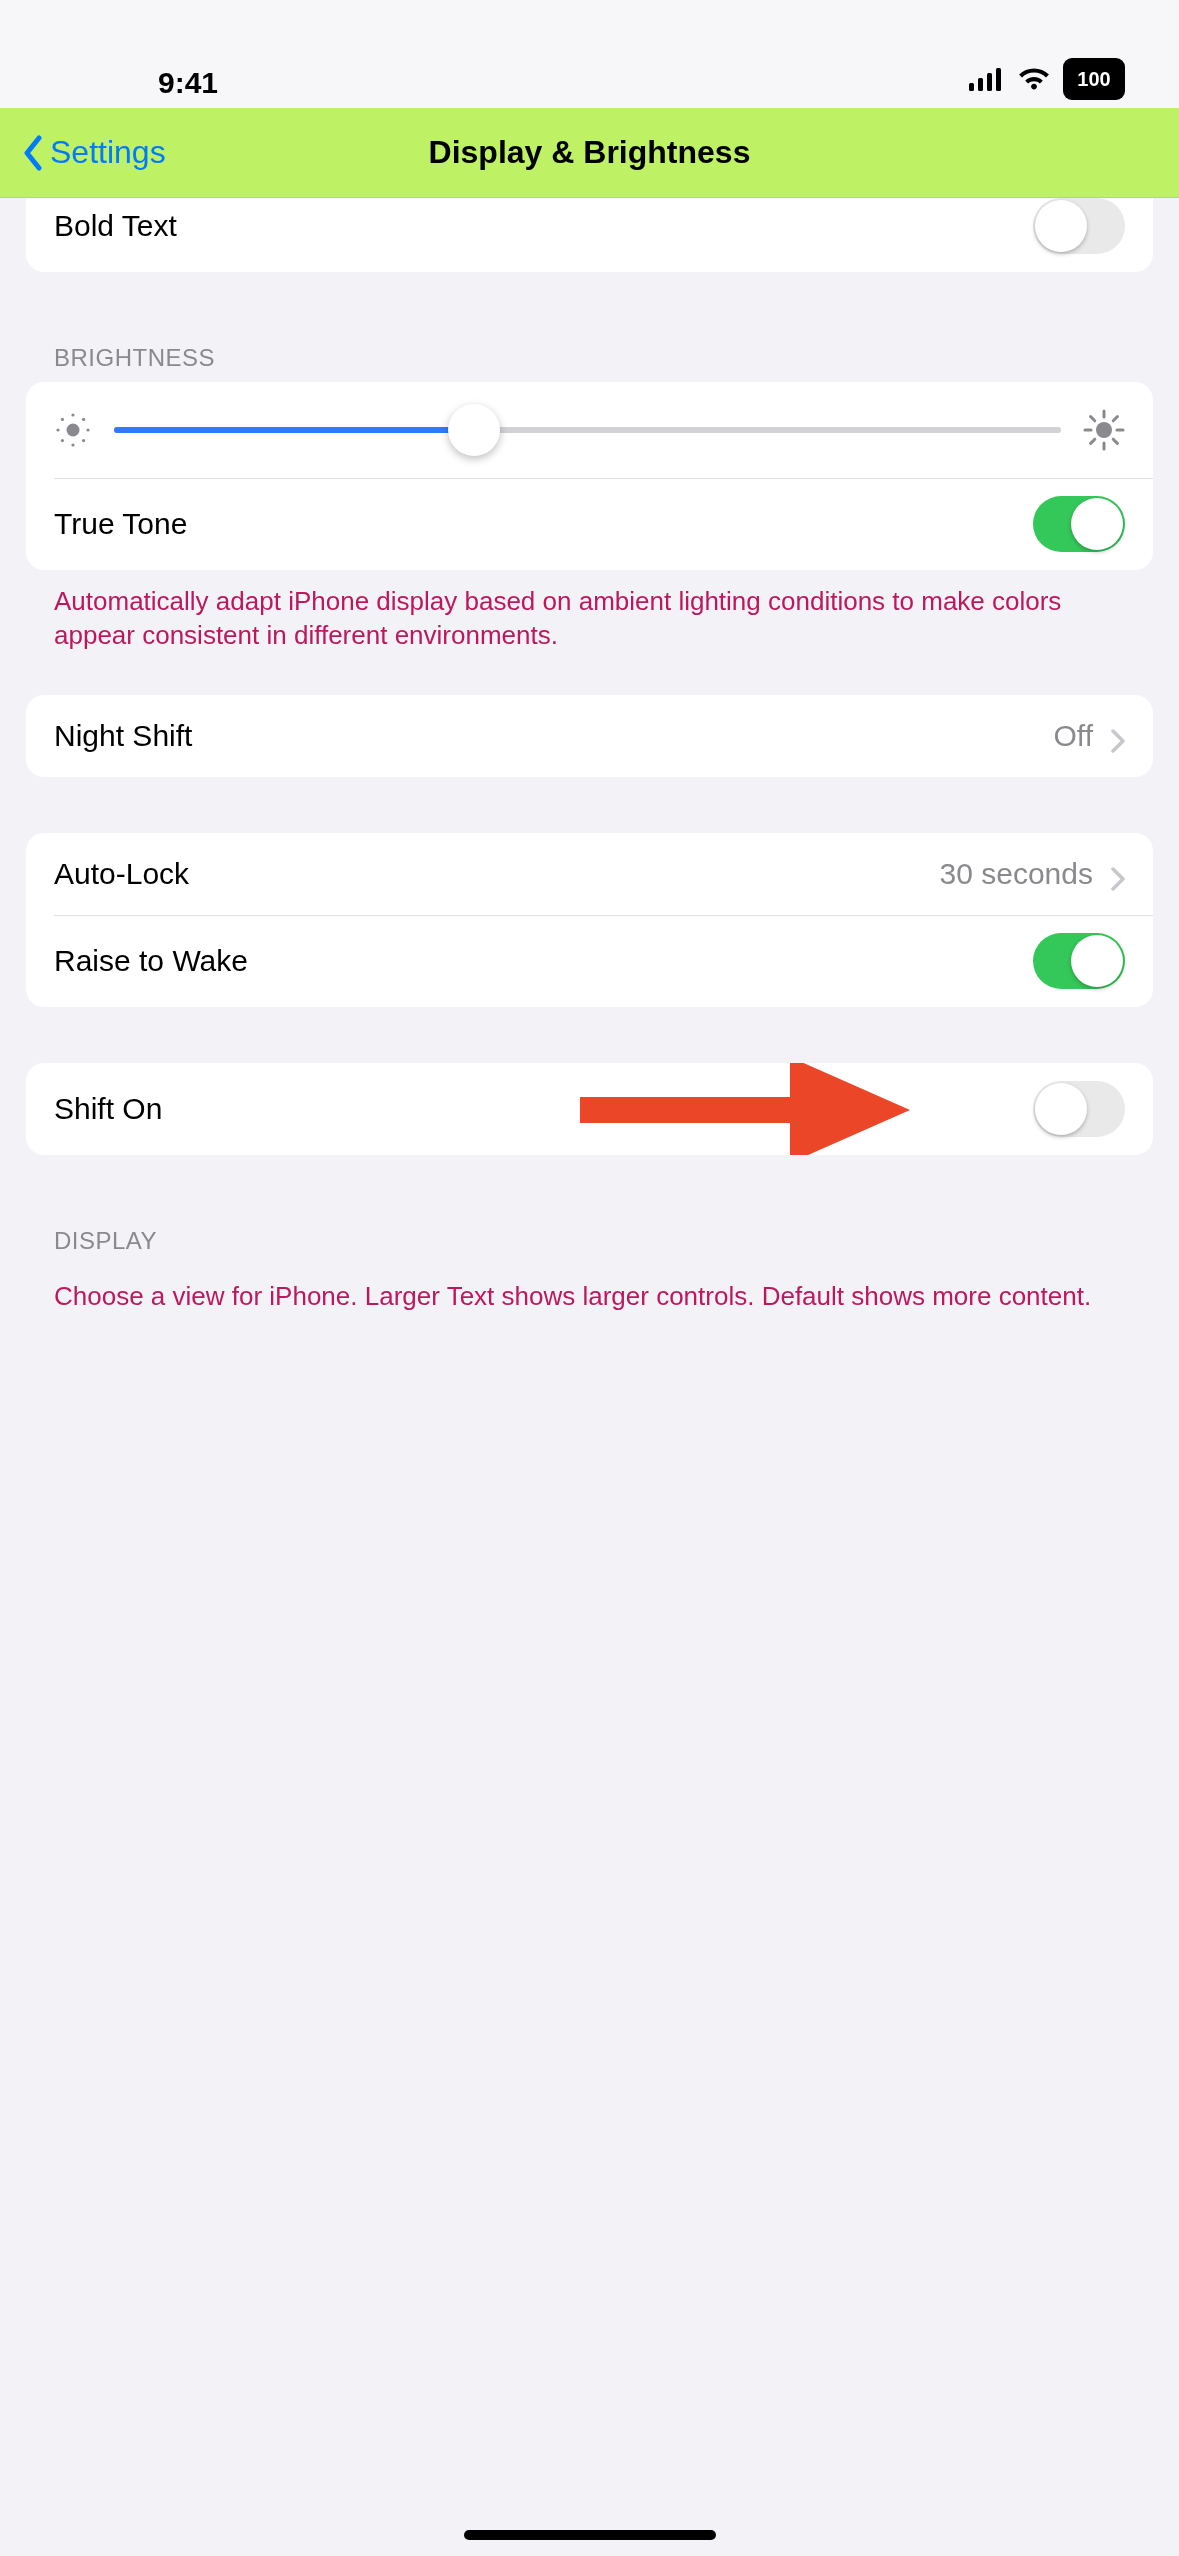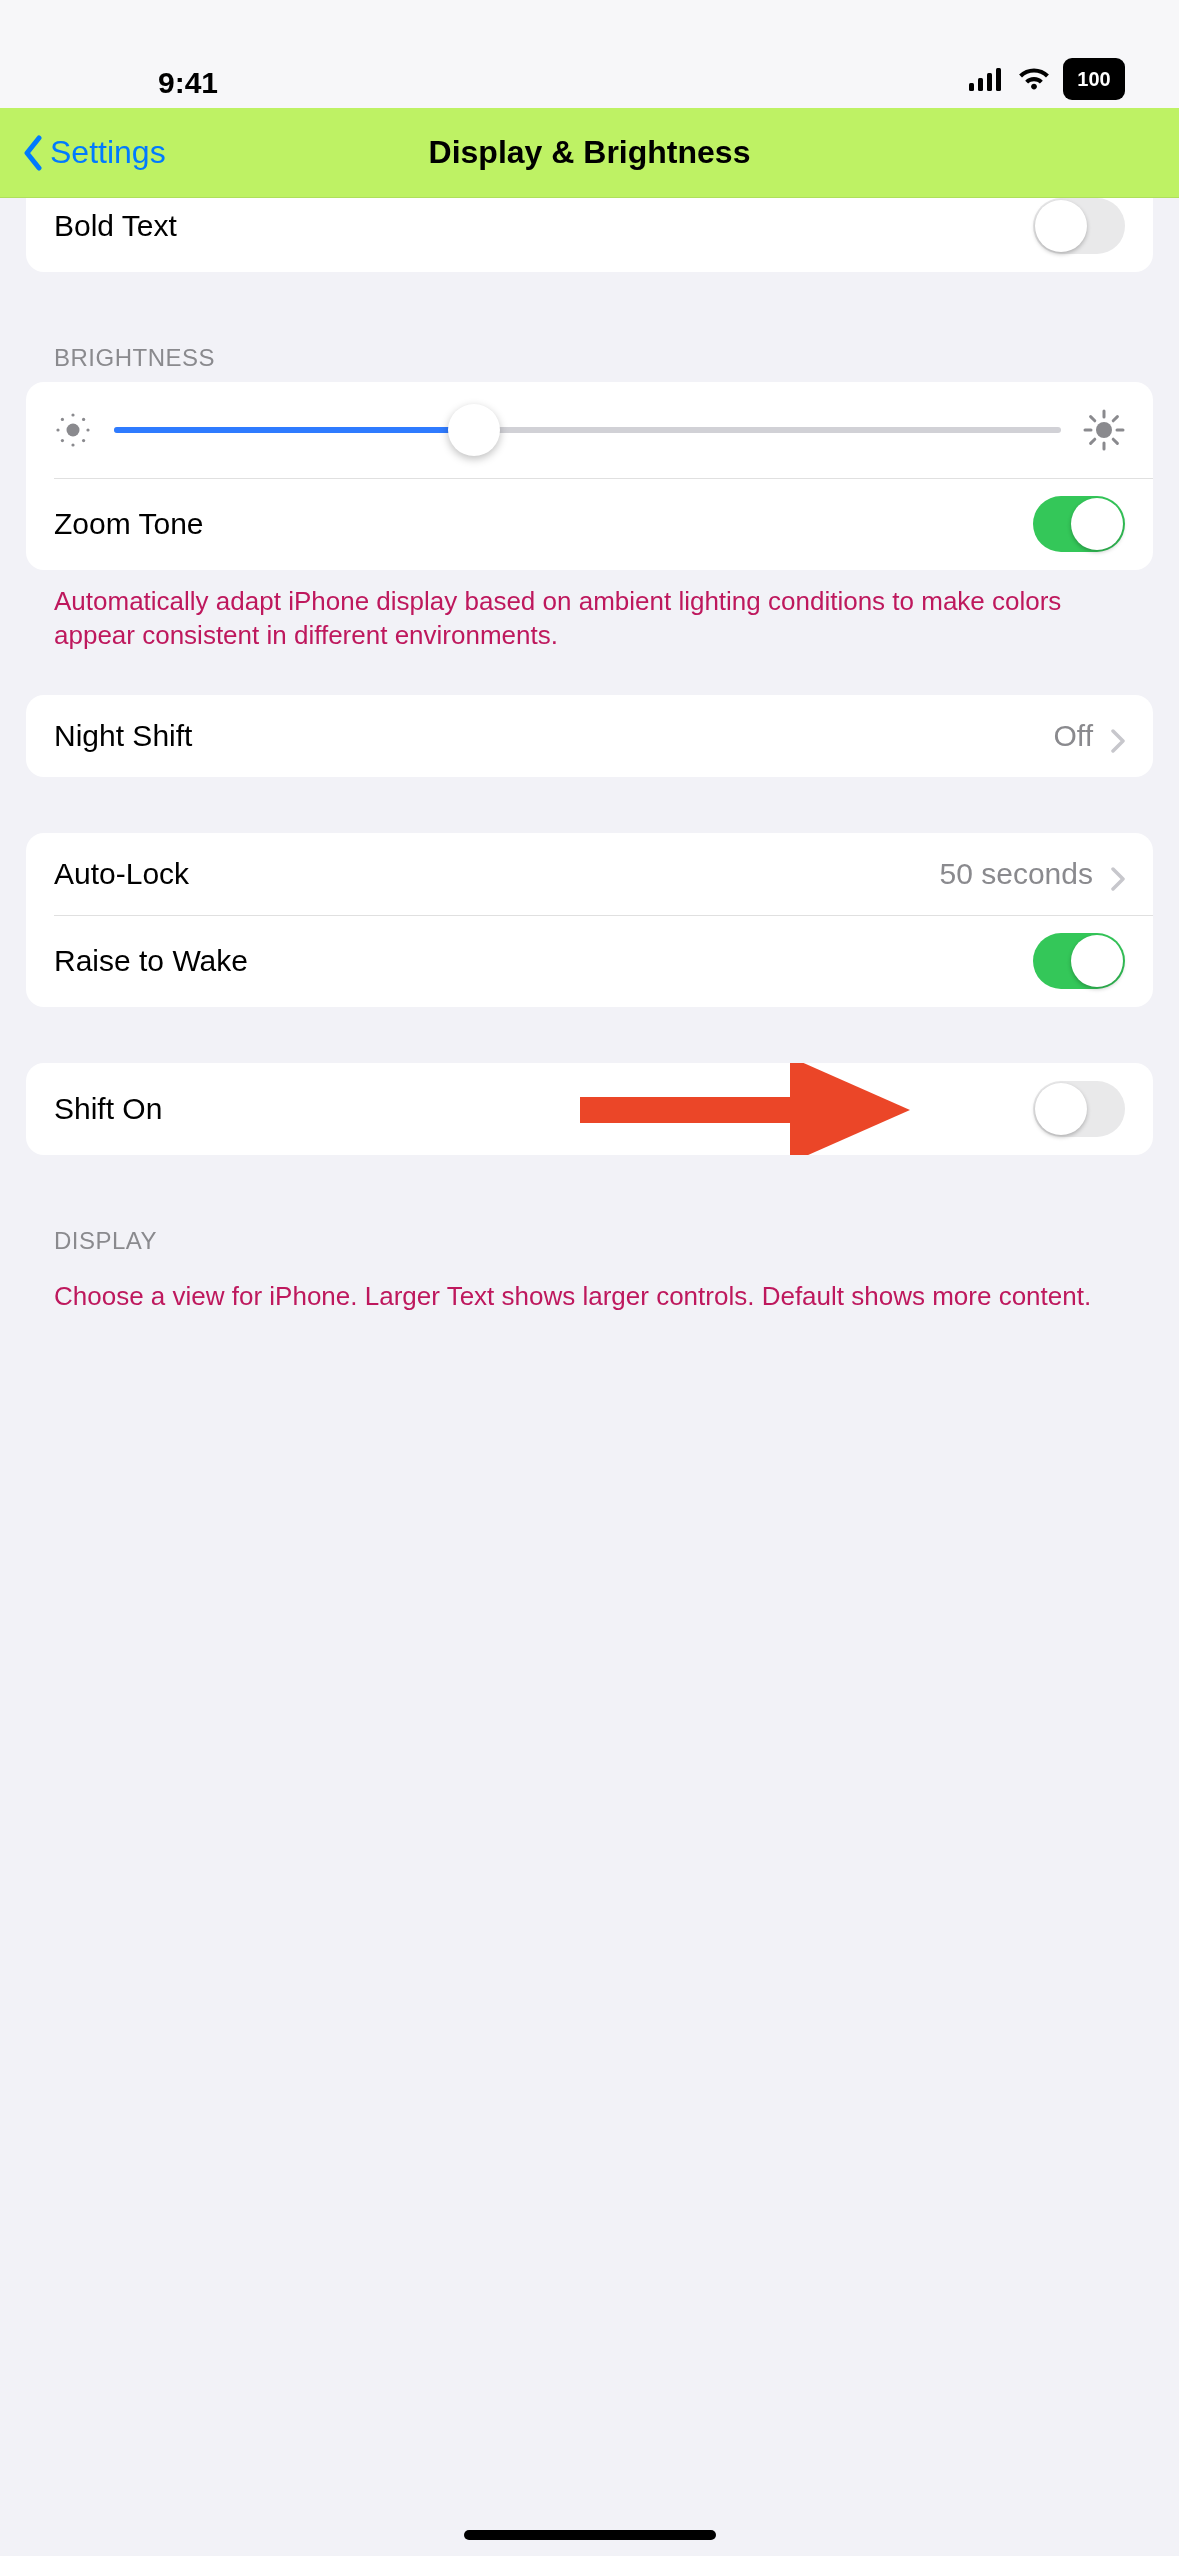--- a/index.html
+++ b/index.html
@@ -294,21 +294,21 @@
           <line x1="2" y1="21" x2="8" y2="21"></line>
             <line x1="34" y1="21" x2="40" y2="21"></line>
           <line x1="7.6" y1="7.6" x2="11.8" y2="11.8"></line>
             <line x1="30.2" y1="30.2" x2="34.4" y2="34.4"></line>
           <line x1="34.4" y1="7.6" x2="30.2" y2="11.8"></line>
             <line x1="11.8" y1="30.2" x2="7.6" y2="34.4"></line>
         </g>
       </svg>
     </div>
     <div class="cell">
-      <span class="cell-label">Zoom Tone</span>
+      <span class="cell-label">True Tone</span>
       <div class="switch on">
           <div class="knob"></div>
         </div>
     </div>
   </div>
   <div class="group-footer">Automatically adapt iPhone display based on ambient lighting conditions to make colors appear consistent in different environments.</div>
 </div>
 
 <div class="group" style="margin-top:42px;">
   <div class="cell-container">
@@ -322,21 +322,21 @@
       </div>
     </div>
   </div>
 </div>
 
 <div class="group" style="margin-top:56px;">
   <div class="cell-container">
     <div class="cell">
       <span class="cell-label">Auto-Lock</span>
       <div class="cell-right">
-        <span class="cell-value">50 seconds</span>
+        <span class="cell-value">30 seconds</span>
         <svg class="chevron" viewBox="0 0 14 24">
             <path d="M2 2 L12 12 L2 22"></path>
           </svg>
       </div>
     </div>
     <div class="cell">
       <span class="cell-label">Raise to Wake</span>
       <div class="switch on">
           <div class="knob"></div>
         </div>

